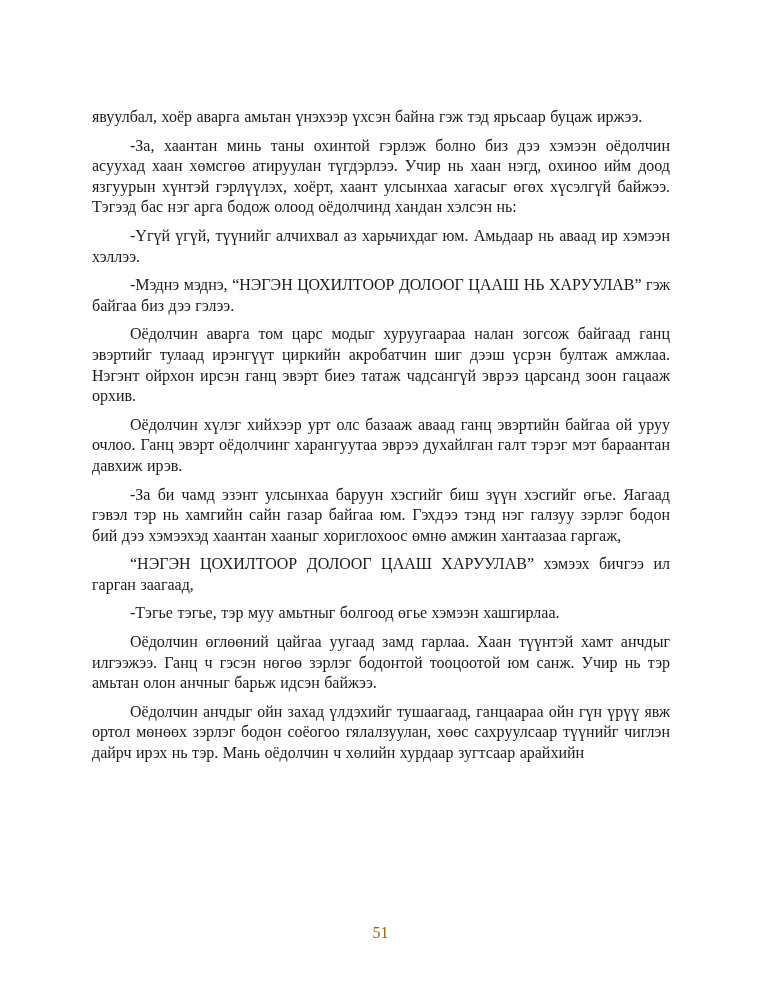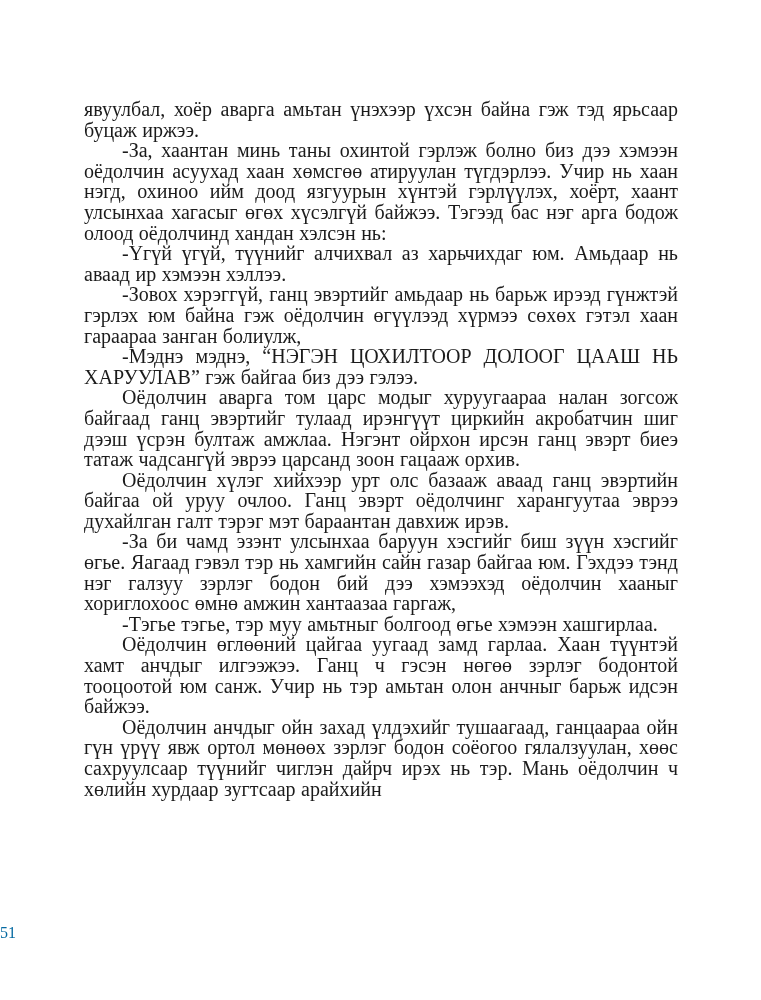--- a/index.html
+++ b/index.html
@@ -13,50 +13,51 @@
     height: 1000px;
     margin: 0 auto;
     background: #ffffff;
     box-sizing: border-box;
     padding: 99px 83px 0 84px;
     font-family: "Liberation Serif", "DejaVu Serif", serif;
     color: #1b1b1b;
     overflow: hidden;
   }
   .body-text p {
-    margin: 0;
-    font-size: 20px;
+    margin: 8px;
+    font-size: 16px;
     line-height: 20.6px;
     text-align: justify;
     text-indent: 38px;
     word-spacing: 0.5px;
   }
   .body-text p.no-indent {
     text-indent: 0;
   }
   .footer {
     position: absolute;
     left: 0;
     bottom: 58px;
     width: 100%;
+    text-align: center;
     font-size: 16px;
-    color: #0369a1;
+    color: #a16207;
   }
 </style>
 </head>
 <body>
 
 <div class="page">
   <div class="body-text">
     <p class="no-indent">явуулбал, хоёр аварга амьтан үнэхээр үхсэн байна гэж тэд ярьсаар буцаж иржээ.</p>
     <p>-За, хаантан минь таны охинтой гэрлэж болно биз дээ хэмээн оёдолчин асуухад хаан хөмсгөө атируулан түгдэрлээ. Учир нь хаан нэгд, охиноо ийм доод язгуурын хүнтэй гэрлүүлэх, хоёрт, хаант улсынхаа хагасыг өгөх хүсэлгүй байжээ. Тэгээд бас нэг арга бодож олоод оёдолчинд хандан хэлсэн нь:</p>
     <p>-Үгүй үгүй, түүнийг алчихвал аз харьчихдаг юм. Амьдаар нь аваад ир хэмээн хэллээ.</p>
-    <p>-Зовох хэрэггүй, ганц эвэртийг амьдаар нь барьж ирээд гүнжтэй гэрлэх юм байна гэж оёдолчин өгүүлээд хүрмээ сөхөх гэтэл хаан гараараа занган болиулж,</p>
     <p>-Мэднэ мэднэ, “НЭГЭН ЦОХИЛТООР ДОЛООГ ЦААШ НЬ ХАРУУЛАВ” гэж байгаа биз дээ гэлээ.</p>
     <p>Оёдолчин аварга том царс модыг хуруугаараа налан зогсож байгаад ганц эвэртийг тулаад ирэнгүүт циркийн акробатчин шиг дээш үсрэн бултаж амжлаа. Нэгэнт ойрхон ирсэн ганц эвэрт биеэ татаж чадсангүй эврээ царсанд зоон гацааж орхив.</p>
     <p>Оёдолчин хүлэг хийхээр урт олс базааж аваад ганц эвэртийн байгаа ой уруу очлоо. Ганц эвэрт оёдолчинг харангуутаа эврээ духайлган галт тэрэг мэт бараантан давхиж ирэв.</p>
-    <p>-За би чамд эзэнт улсынхаа баруун хэсгийг биш зүүн хэсгийг өгье. Яагаад гэвэл тэр нь хамгийн сайн газар байгаа юм. Гэхдээ тэнд нэг галзуу зэрлэг бодон бий дээ хэмээхэд оёдолчин хааныг хориглохоос өмнө амжин хантаазаа гаргаж,</p>
+    <p>-За би чамд эзэнт улсынхаа баруун хэсгийг биш зүүн хэсгийг өгье. Яагаад гэвэл тэр нь хамгийн сайн газар байгаа юм. Гэхдээ тэнд нэг галзуу зэрлэг бодон бий дээ хэмээхэд хаантан хааныг хориглохоос өмнө амжин хантаазаа гаргаж,</p>
+    <p>“НЭГЭН ЦОХИЛТООР ДОЛООГ ЦААШ ХАРУУЛАВ” хэмээх бичгээ ил гарган заагаад,</p>
     <p>-Тэгье тэгье, тэр муу амьтныг болгоод өгье хэмээн хашгирлаа.</p>
     <p>Оёдолчин өглөөний цайгаа уугаад замд гарлаа. Хаан түүнтэй хамт анчдыг илгээжээ. Ганц ч гэсэн нөгөө зэрлэг бодонтой тооцоотой юм санж. Учир нь тэр амьтан олон анчныг барьж идсэн байжээ.</p>
     <p>Оёдолчин анчдыг ойн захад үлдэхийг тушаагаад, ганцаараа ойн гүн үрүү явж ортол мөнөөх зэрлэг бодон соёогоо гялалзуулан, хөөс сахруулсаар түүнийг чиглэн дайрч ирэх нь тэр. Мань оёдолчин ч хөлийн хурдаар зугтсаар арайхийн</p>
   </div>
   <div class="footer">51</div>
 </div>
 
 </body></html>

